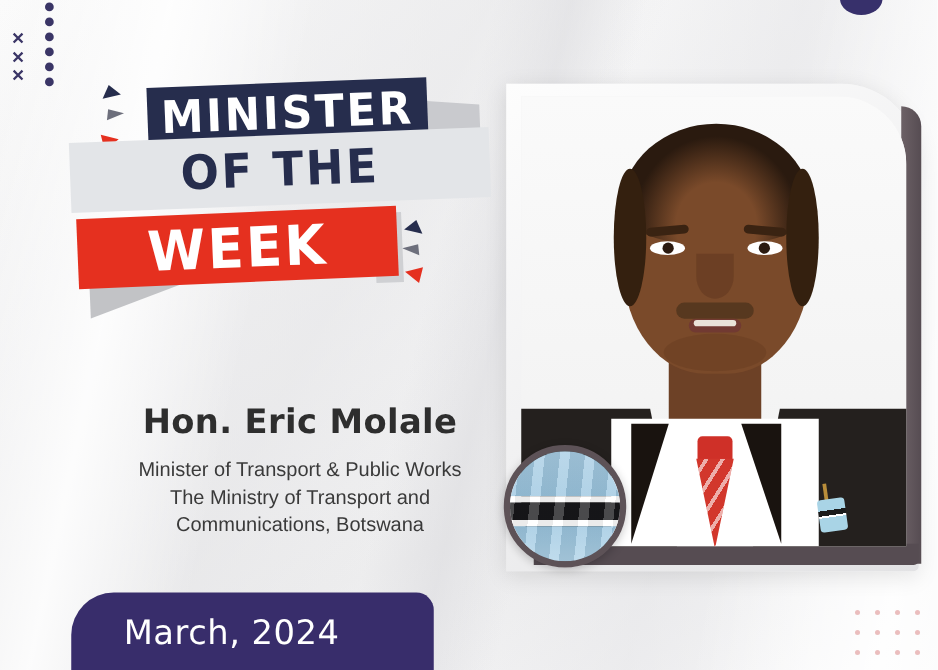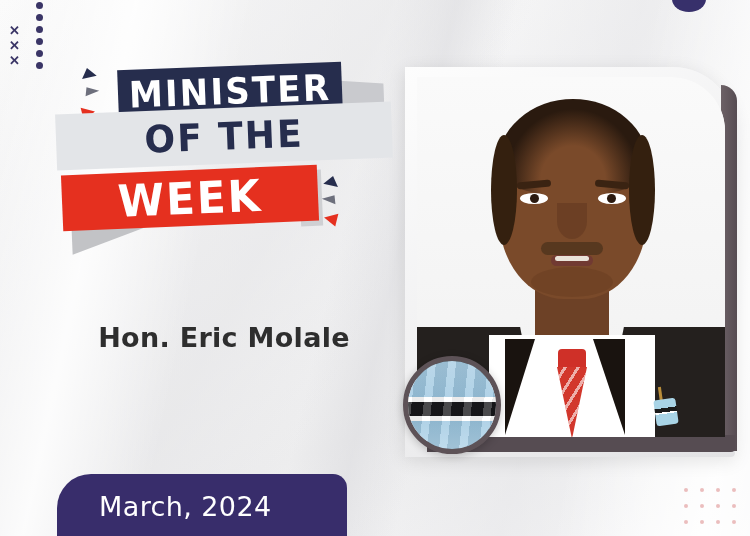--- a/index.html
+++ b/index.html
@@ -103,21 +103,21 @@
   
   .spark{ position:absolute; width:0; height:0; }
   .spark-l1{ left:84px; top:10px;  border-left:12px solid #262d4d;  border-bottom:9px solid transparent; border-top:3px solid transparent; transform:rotate(24deg); }
   .spark-l2{ left:86px; top:28px;  border-left:13px solid #6d6f7c;  border-bottom:7px solid transparent; border-top:2px solid transparent; transform:rotate(6deg); }
   .spark-l3{ left:82px; top:46px;  border-left:13px solid #e5301f;  border-bottom:6px solid transparent; border-top:7px solid transparent; transform:rotate(-14deg); }
   .spark-r1{ left:324px; top:118px; border-right:12px solid #262d4d; border-bottom:9px solid transparent; border-top:3px solid transparent; transform:rotate(-24deg); }
   .spark-r2{ left:322px; top:136px; border-right:13px solid #6d6f7c; border-bottom:7px solid transparent; border-top:2px solid transparent; transform:rotate(-6deg); }
   .spark-r3{ left:324px; top:152px; border-right:13px solid #e5301f; border-bottom:6px solid transparent; border-top:7px solid transparent; transform:rotate(14deg); }
 
   
-  #name-block{ position:absolute; left:0; top:322px; width:420px; text-align:center;padding-left:28px; }
+  #name-block{ position:absolute; left:16px; top:322px; width:420px; text-align:center;padding-left:28px; }
   #minister-name{
     font-family:"DejaVu Sans", sans-serif;
     font-size:27px; font-weight:700; color:#2e2e2e; letter-spacing:.3px;
   }
   #minister-role{
     margin-top:13px;
     font-family:"Liberation Sans", sans-serif;
     font-size:16px; line-height:22px; color:#3a3a3a; font-weight:400;
   }
   #minister-role div{ white-space:nowrap; }
@@ -287,20 +287,25 @@
     <div class="spark spark-l1"></div>
     <div class="spark spark-l2"></div>
     <div class="spark spark-l3"></div>
     <div class="spark spark-r1"></div>
     <div class="spark spark-r2"></div>
     <div class="spark spark-r3"></div>
   </div>
 
   <div id="name-block">
     <div id="minister-name">Hon. Eric Molale</div>
+    <div id="minister-role">
+      <div>Minister of Transport &amp; Public Works</div>
+      <div>The Ministry of Transport and</div>
+      <div>Communications, Botswana</div>
+    </div>
   </div>
 
   <div id="date-banner">
     <div>March, 2024</div>
   </div>
 
   <div id="photo-card">
     <div id="photo-frame"></div>
     <div id="photo-shadow-edge"></div>
     <div id="photo-shadow-bar"></div>

